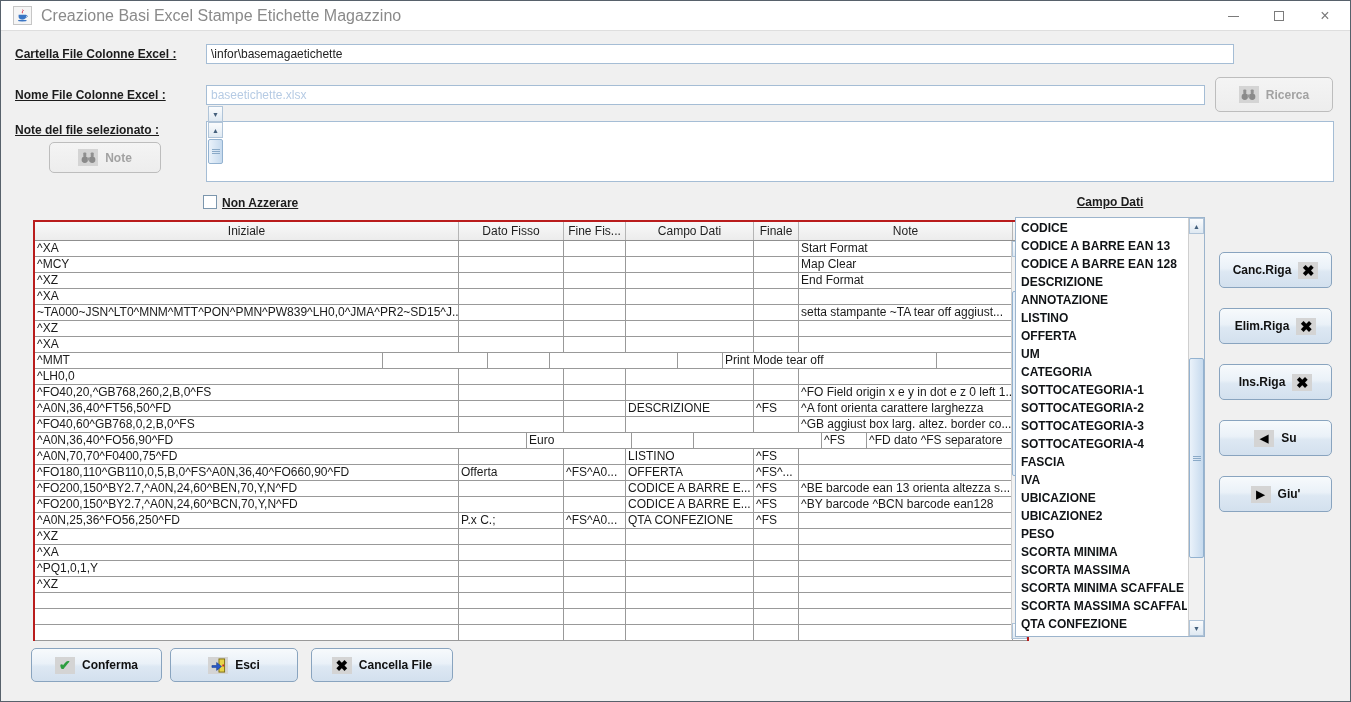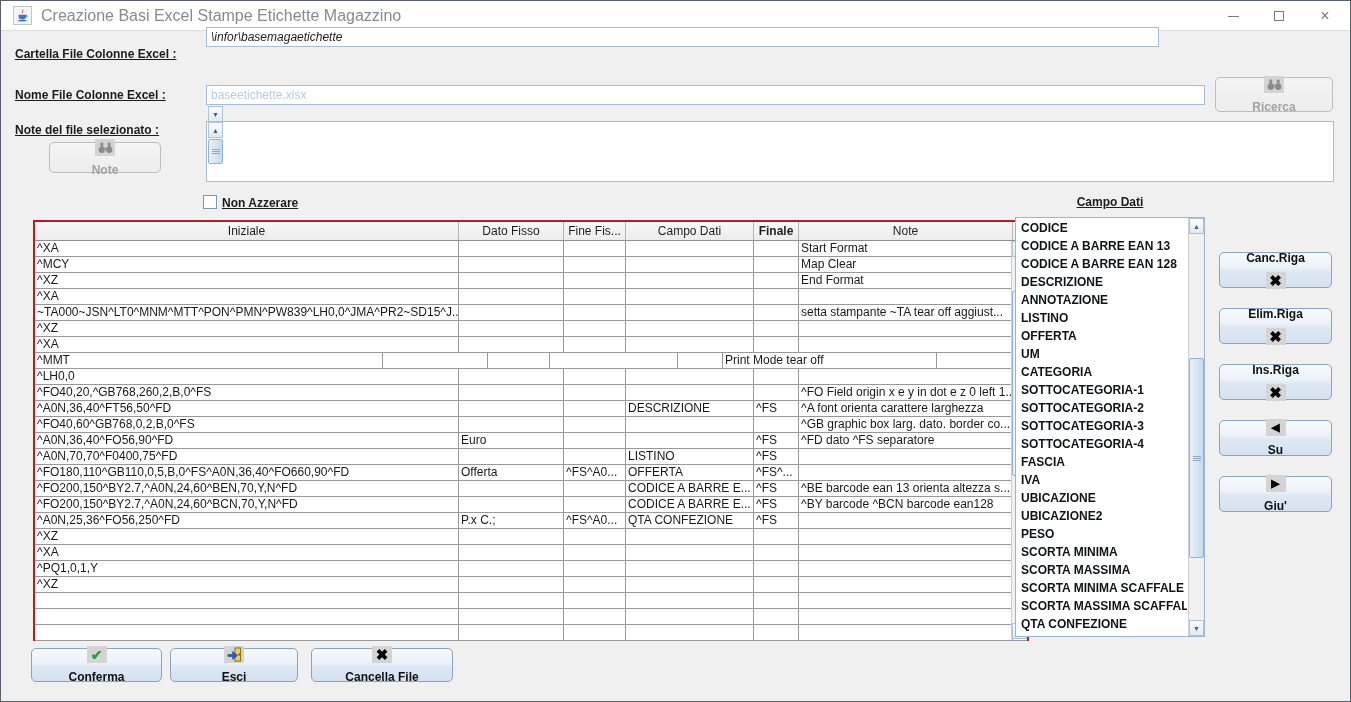--- a/index.html
+++ b/index.html
@@ -22,21 +22,21 @@
   
   .flabel { position: absolute; font-size: 12px; font-weight: bold; color: #1c1c1c; white-space: nowrap; text-decoration: underline; }
   .tf { position: absolute; height: 20px; border: 1px solid #a5bdd5; background: #fff;
         font: 12px "Liberation Sans", sans-serif; padding: 0 4px; color: #222; outline: none; }
   .tf.disabled { color: #b6cbe4; }
 
   
   .btn { position: absolute; display: flex; align-items: center; justify-content: center; gap: 7px;
          background: linear-gradient(180deg, #f7fafc 0%, #eaf1f8 45%, #dde8f3 55%, #d3e0ee 100%);
          border: 1px solid #89a4bf; border-radius: 5px; font-size: 12px; font-weight: bold; color: #111;
-         cursor: default; flex-direction: column; }
+         cursor: default; }
   .btn.disabled { background: linear-gradient(180deg, #f4f4f4, #ededed); border-color: #bdbdbd; color: #a2a2a2; }
   .ico-box { width: 20px; height: 17px; background: #d4d4d4; display: flex;
              align-items: center; justify-content: center; flex: none; }
   .x-glyph { font-size: 15px; font-weight: bold; color: #000; line-height: 1; }
   .tri-glyph { font-size: 11px; color: #000; line-height: 1; }
   .check-glyph { font-size: 14px; font-weight: bold; color: #2d9e3f; line-height: 1; }
 
   
   .notes { position: absolute; left: 205px; top: 120px; width: 1128px; height: 61px;
            background: #fff; border: 1px solid #a5bdd5; }
@@ -100,21 +100,21 @@
       <div class="win-btn">
           <span class="max-glyph"></span>
         </div>
       <div class="win-btn">
           <span class="close-glyph">×</span>
         </div>
     </div>
   </div>
 
   <div class="flabel" style="left:14px; top:46px;">Cartella File Colonne Excel :</div>
-  <input class="tf" style="left: 205px; top: 26px; width: 953px; font-style: italic;" value="\infor\basemagaetichette">
+  <input class="tf" style="left: 205px; top: 43px; width: 1028px;" value="\infor\basemagaetichette">
 
   <div class="flabel" style="left:14px; top:87px;">Nome File Colonne Excel :</div>
   <input class="tf disabled" style="left: 205px; top: 84px; width: 999px;" value="baseetichette.xlsx">
   <div class="btn disabled" style="left:1214px; top:76px; width:118px; height:35px;">
     <span class="ico-box">
       <svg width="15" height="13" viewBox="0 0 16 14">
         <rect x="2.4" y="1.5" width="3.2" height="5" rx="1" fill="#909090"></rect>
         <rect x="10.4" y="1.5" width="3.2" height="5" rx="1" fill="#909090"></rect>
         <circle cx="4" cy="9.4" r="3.4" fill="#8a8a8a"></circle>
         <circle cx="12" cy="9.4" r="3.4" fill="#8a8a8a"></circle>
@@ -156,21 +156,21 @@
   <div class="flabel" style="left:221px; top:195px;">Non Azzerare</div>
 
   <div class="flabel" style="left:1014px; top:194px; width:190px; text-align:center;">Campo Dati</div>
 
   <div class="tbl">
     <div class="tbl-head">
         <div class="th" style="width: 424px;">Iniziale</div>
         <div class="th" style="width: 105px;">Dato Fisso</div>
         <div class="th" style="width: 62px;">Fine Fis...</div>
         <div class="th" style="width: 128px;">Campo Dati</div>
-        <div class="th" style="width: 45px; font-weight: bold;">Finale</div>
+        <div class="th" style="width: 45px;">Finale</div>
         <div class="th" style="width: 214px;">Note</div>
       </div>
     <div class="tbl-body">
         <div class="tr">
           <div class="td" style="width: 424px;">^XA</div>
           <div class="td" style="width: 105px;"></div>
           <div class="td" style="width: 62px;"></div>
           <div class="td" style="width: 128px;"></div>
           <div class="td" style="width: 45px;"></div>
           <div class="td" style="width: 214px;">Start Format</div>
@@ -254,24 +254,24 @@
           <div class="td" style="width: 128px;">DESCRIZIONE</div>
           <div class="td" style="width: 45px;">^FS</div>
           <div class="td" style="width: 214px;">^A font orienta carattere larghezza</div>
         </div>
         <div class="tr">
           <div class="td" style="width: 424px;">^FO40,60^GB768,0,2,B,0^FS</div>
           <div class="td" style="width: 105px;"></div>
           <div class="td" style="width: 62px;"></div>
           <div class="td" style="width: 128px;"></div>
           <div class="td" style="width: 45px;"></div>
-          <div class="td" style="width: 214px;">^GB graphic box larg. dato. border co...</div>
-        </div>
-        <div class="tr">
-          <div class="td" style="width: 424px;">^A0N,36,40^FO56,90^FD</div>
+          <div class="td" style="width: 214px;">^GB aggiust box larg. altez. border co...</div>
+        </div>
+        <div class="tr">
+          <div class="td" style="width: 492px;">^A0N,36,40^FO56,90^FD</div>
           <div class="td" style="width: 105px;">Euro</div>
           <div class="td" style="width: 62px;"></div>
           <div class="td" style="width: 128px;"></div>
           <div class="td" style="width: 45px;">^FS</div>
           <div class="td" style="width: 214px;">^FD dato  ^FS separatore</div>
         </div>
         <div class="tr">
           <div class="td" style="width: 424px;">^A0N,70,70^F0400,75^FD</div>
           <div class="td" style="width: 105px;"></div>
           <div class="td" style="width: 62px;"></div>

